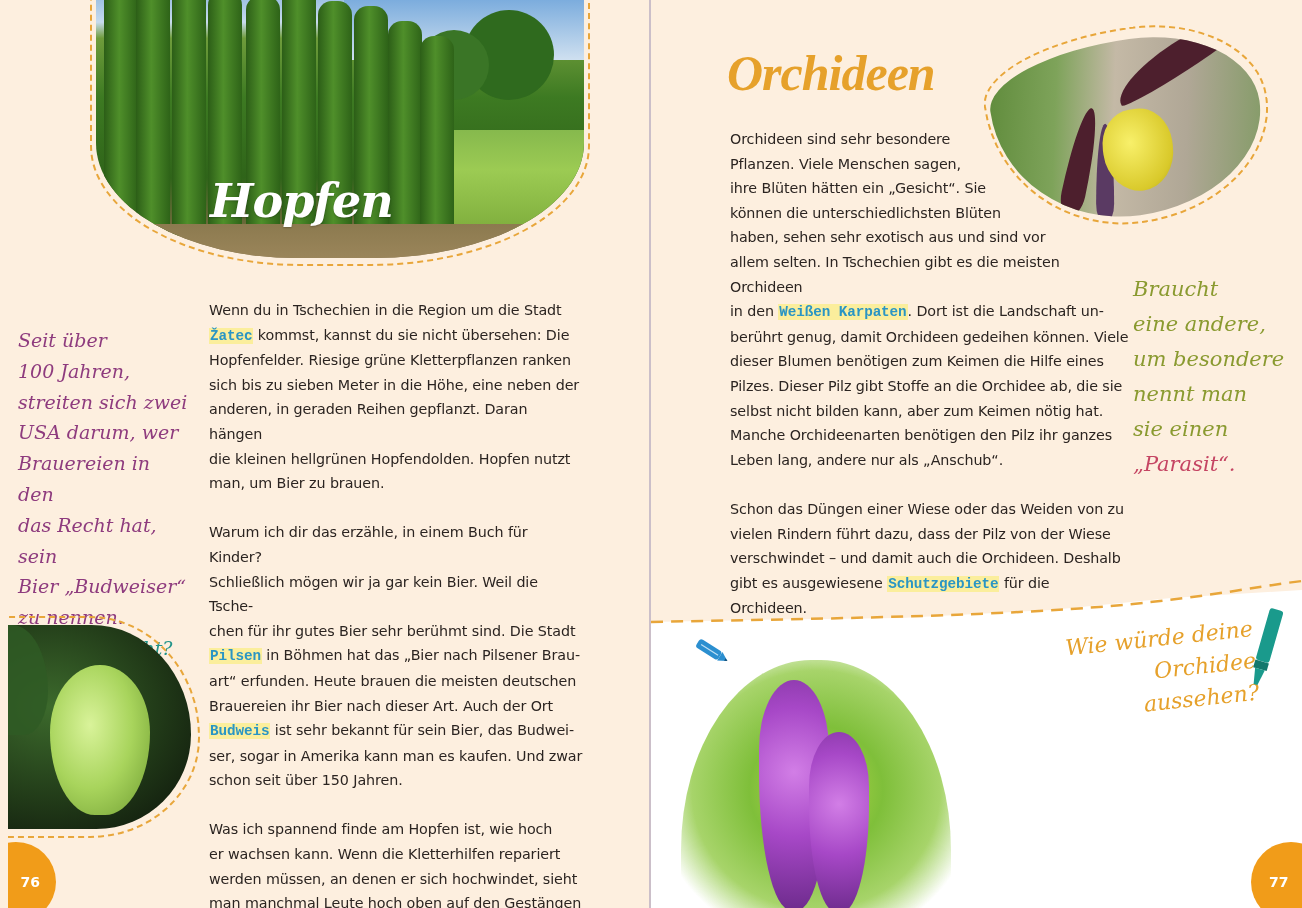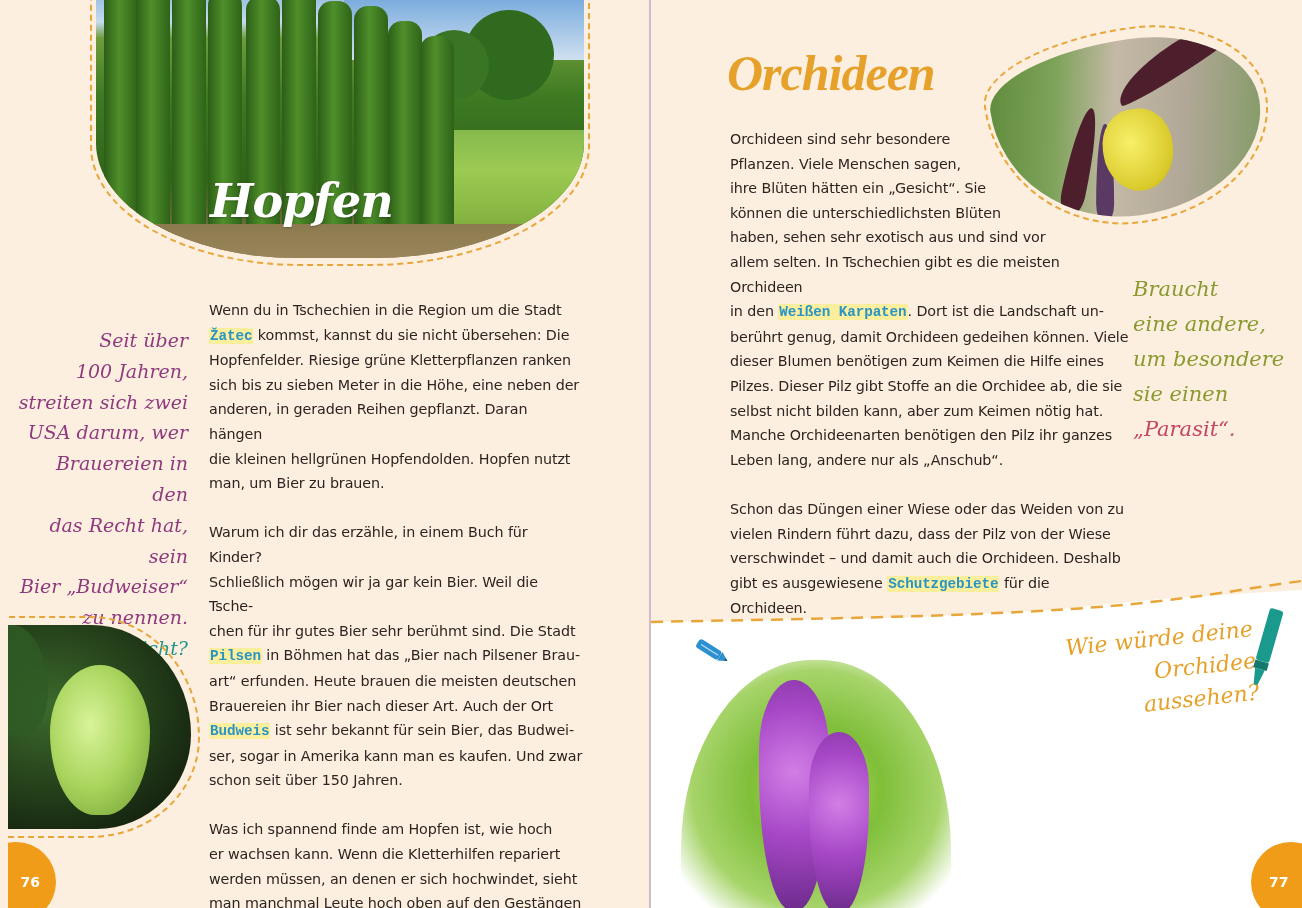--- a/index.html
+++ b/index.html
@@ -29,21 +29,21 @@
     .hop-photo .row { position: absolute; bottom: 22px; width: 34px; border-radius: 14px 14px 4px 4px;
       background: linear-gradient(90deg, #2c5e17, #4f8f2a 45%, #2e6318); }
     .hop-photo .field { position: absolute; right: 0; bottom: 28px; width: 150px; height: 100px;
       background: linear-gradient(180deg, #86b94d 0%, #9ccb53 40%, #7fae3d 100%); }
     .hop-photo .sky { position: absolute; right: 0; top: 0; width: 240px; height: 70px; background: linear-gradient(180deg,#6ea4da,#cfe0f0); }
     .hop-photo .tree { position: absolute; border-radius: 50%; background: #2f6a1e; }
     .hop-photo .ground { position: absolute; left: 0; right: 0; bottom: 0; height: 34px; background: linear-gradient(180deg,#8c7a4f,#9a855a); }
     .hop-title { position: absolute; left: 202px; top: 174px; font-size: 46px; color: #ffffff; font-family: "DejaVu Serif", serif; font-style: italic;
       text-shadow: 0 1px 2px rgba(0,0,0,0.25); letter-spacing: -1px; }
 
-    .side-note-left { position: absolute; left: 10px; top: 325px; width: 170px; text-align: right; font-size: 19px; line-height: 30.8px; color: #8e3b7e; }
+    .side-note-left { position: absolute; left: 10px; top: 325px; width: 170px; font-size: 19px; line-height: 30.8px; color: #8e3b7e; }
     .side-note-left .accent { color: #22948a; }
 
     
     .cone-frame { position: absolute; left: -30px; top: 616px; width: 222px; height: 222px;
       border: 2.5px dashed #e8a63a; border-radius: 0 110px 110px 10px / 0 120px 100px 10px; }
     .cone-photo { position: absolute; left: -20px; top: 625px; width: 203px; height: 204px; overflow: hidden;
       border-radius: 0 100px 95px 0 / 0 110px 95px 0;
       background: radial-gradient(ellipse at 30% 40%, #3c6a2c 0%, #213a18 55%, #0c120a 100%); }
     .cone { position: absolute; left: 62px; top: 40px; width: 100px; height: 150px;
       background: radial-gradient(ellipse at 40% 40%, #d9f39a 0%, #a8d45c 50%, #6d9b30 100%);
@@ -191,20 +191,21 @@
       <p><span>Schon das Düngen einer Wiese oder das Weiden von zu
 vielen Rindern führt dazu, dass der Pilz von der Wiese
 verschwindet – und damit auch die Orchideen. Deshalb
 gibt es ausgewiesene </span><span class="hl">Schutzgebiete</span><span> für die Orchideen.</span></p>
     </div>
 
     <div class="side-note-right script">
       <div>Braucht</div>
       <div>eine andere,</div>
       <div>um besondere</div>
+      <div>nennt man</div>
       <div>sie einen</div>
       <div class="accent">„Parasit“.</div>
     </div>
 
     <div class="white-area"></div>
     <svg class="dash-line" viewBox="0 0 651 50" width="651" height="50">
       <path d="M0 47 C 150 44, 300 42, 420 34 S 600 12, 651 6" fill="none" stroke="#e8a63a" stroke-width="2.5" stroke-dasharray="12 8"></path>
     </svg>
 
     <div class="pencil-icon">

